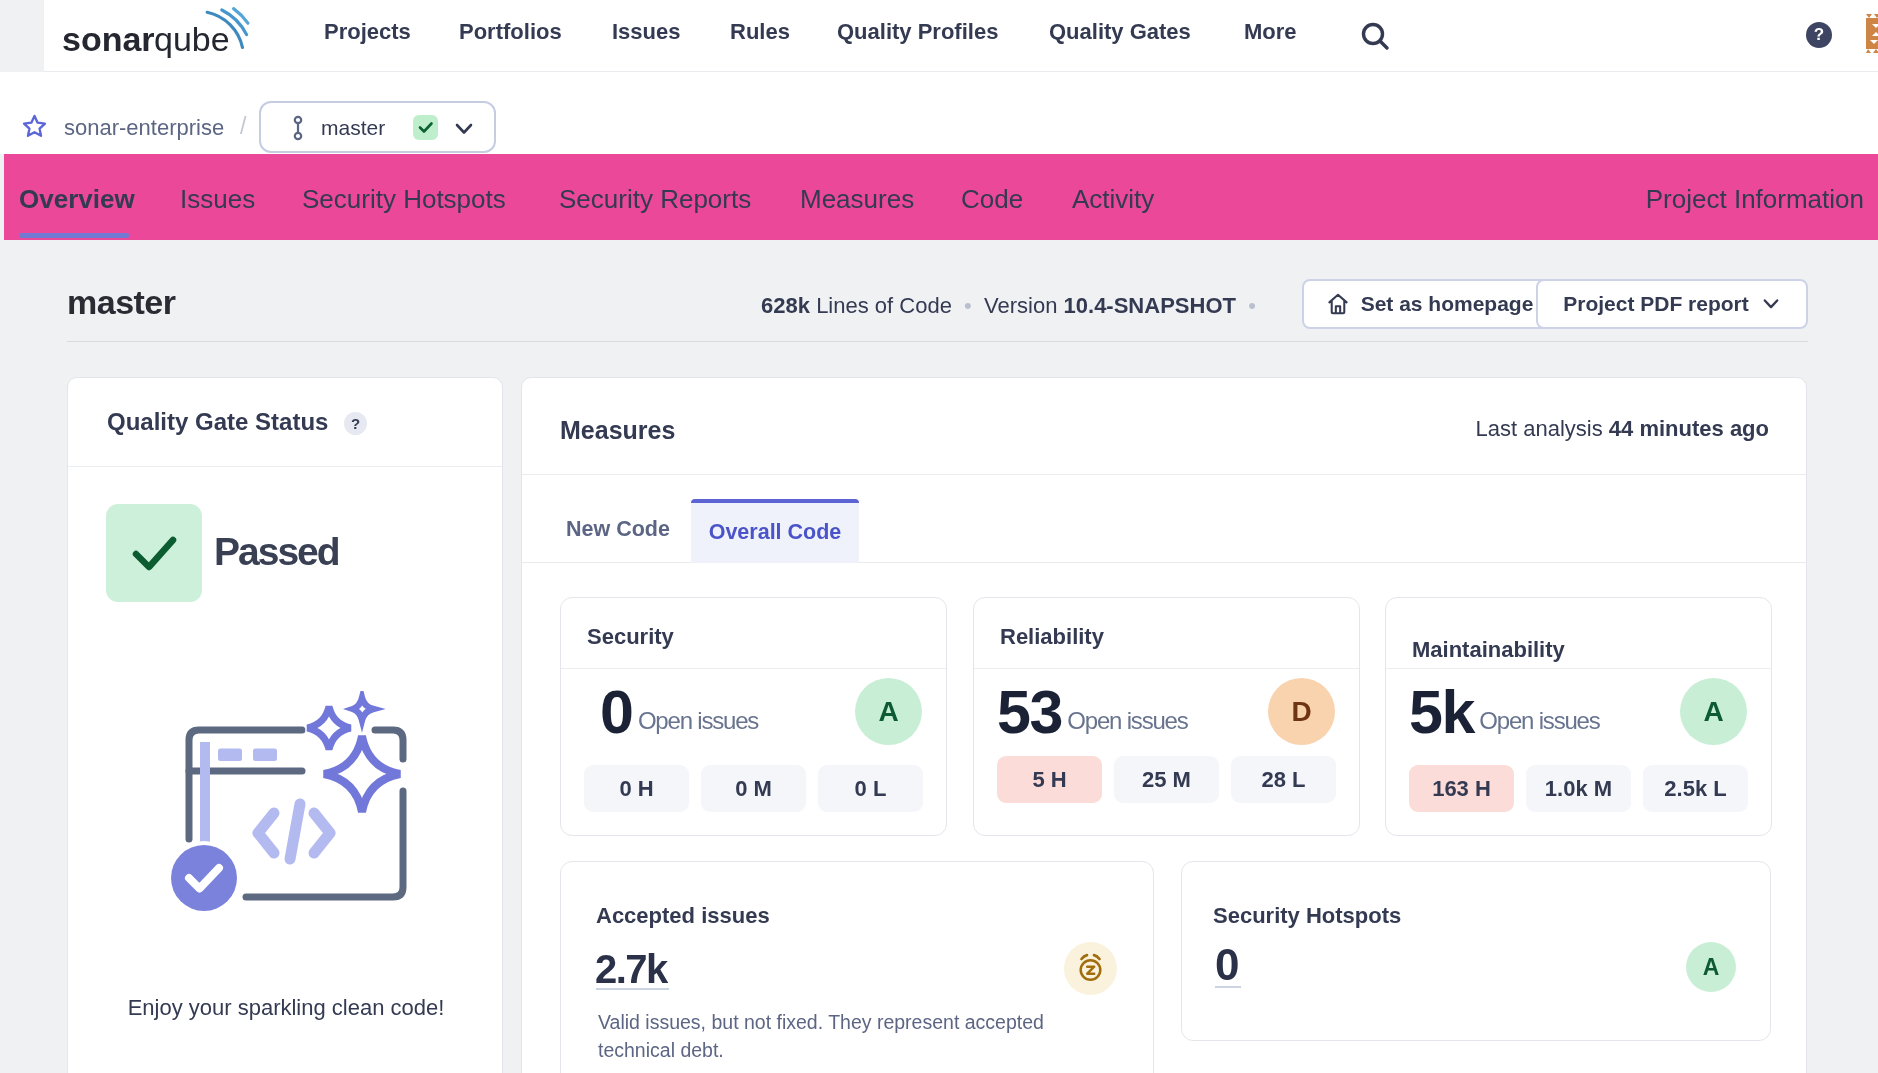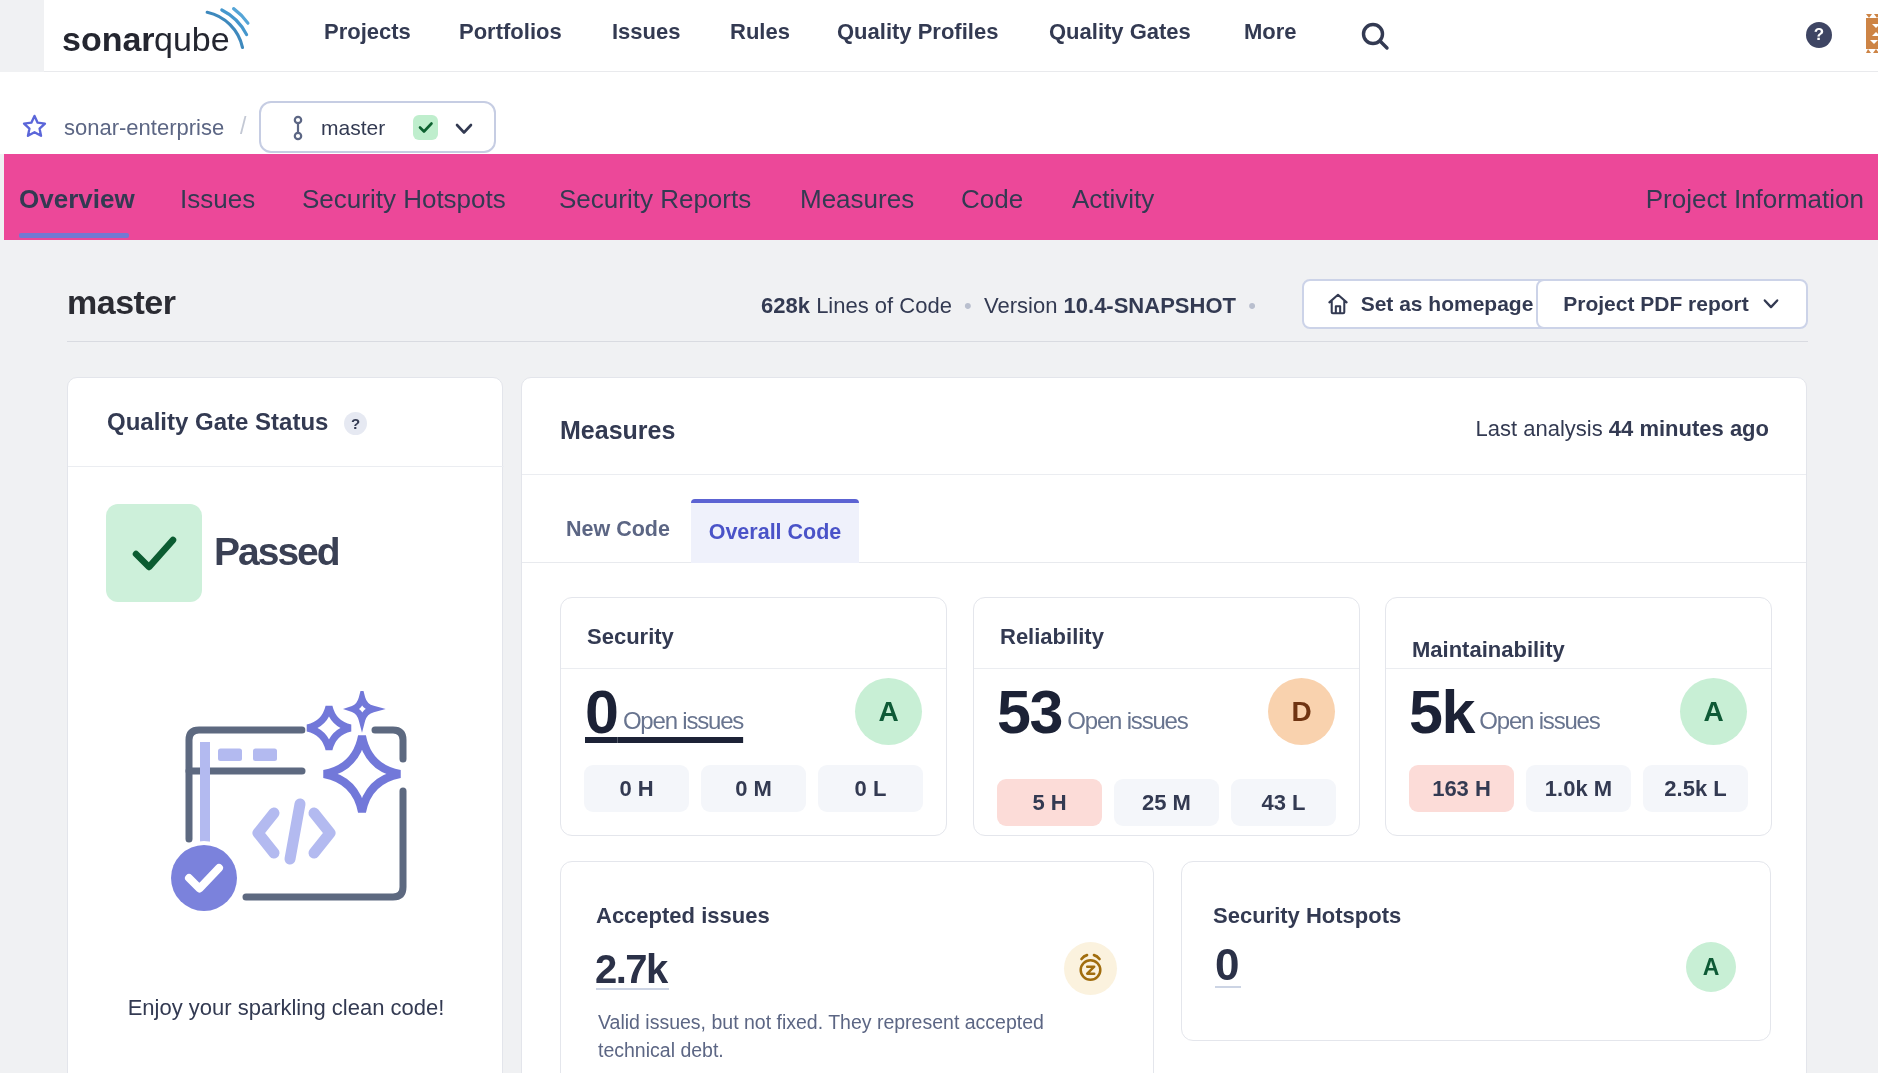--- a/index.html
+++ b/index.html
@@ -196,37 +196,37 @@
   <div class="abs" style="left:0; top:96px; width:1284px; height:1px; background:#ebedf1;"></div>
 
   <span class="abs" style="left:44px; top:139px; font-size:21.5px; font-weight:bold; color:#5c6684;">New Code</span>
   <div class="abs" style="left:169px; top:121px; width:168px; height:63px; background:#eff1fb; border-top:4px solid #5c63d3; border-radius:4px 4px 0 0; display:flex; align-items:center; justify-content:center; font-size:21.5px; font-weight:bold; color:#4a53c8;">Overall Code</div>
   <div class="abs" style="left:0; top:184px; width:1284px; height:1px; background:#e8eaee;"></div>
   <div class="abs" style="left:169px; top:184px; width:168px; height:1px; background:#eff1fb;"></div>
 
   <div class="metcard" style="left:38px; top:219px; width:387px; height:239px;">
     <span class="abs cardtitle" style="left:26px; top:26px;">Security</span>
     <div class="abs" style="left:0; top:70px; width:385px; height:1px; background:#ebedf1;"></div>
-    <div class="abs bignum" style="left:24px; top:84px;text-decoration:underline;">0<span class="opniss">&nbsp;Open issues</span></div>
+    <div class="abs bignum" style="left:39px; top:84px;">0<span class="opniss">&nbsp;Open issues</span></div>
     <div class="badge green abs" style="left:294px; top:80px; width:67px; height:67px; font-size:28px;">A</div>
     <div class="abs chiprow" style="left:23px; top:167px;">
       <div class="chip" style="width:105px;">0 H</div>
       <div class="chip" style="width:105px;">0 M</div>
       <div class="chip" style="width:105px;">0 L</div>
     </div>
   </div>
   <div class="metcard" style="left:451px; top:219px; width:387px; height:239px;">
     <span class="abs cardtitle" style="left:26px; top:26px;">Reliability</span>
     <div class="abs" style="left:0; top:70px; width:385px; height:1px; background:#ebedf1;"></div>
     <div class="abs bignum" style="left:23px; top:84px;">53<span class="opniss">&nbsp;Open issues</span></div>
     <div class="badge orange abs" style="left:294px; top:80px; width:67px; height:67px; font-size:28px;">D</div>
-    <div class="abs chiprow" style="left:23px; top:181px;align-items:flex-end;">
+    <div class="abs chiprow" style="left:23px; top:158px;align-items:flex-end;">
       <div class="chip red" style="width:105px;">5 H</div>
       <div class="chip" style="width:105px;">25 M</div>
-      <div class="chip" style="width:105px;">43 L</div>
+      <div class="chip" style="width:105px;">28 L</div>
     </div>
   </div>
   <div class="metcard" style="left:863px; top:219px; width:387px; height:239px;">
     <span class="abs cardtitle" style="left:26px; top:39px;text-align:right;">Maintainability</span>
     <div class="abs" style="left:0; top:70px; width:385px; height:1px; background:#ebedf1;"></div>
     <div class="abs bignum" style="left:23px; top:84px;">5k<span class="opniss">&nbsp;Open issues</span></div>
     <div class="badge green abs" style="left:294px; top:80px; width:67px; height:67px; font-size:28px;">A</div>
     <div class="abs chiprow" style="left:23px; top:167px;">
       <div class="chip red" style="width:105px;">163 H</div>
       <div class="chip" style="width:105px;">1.0k M</div>

